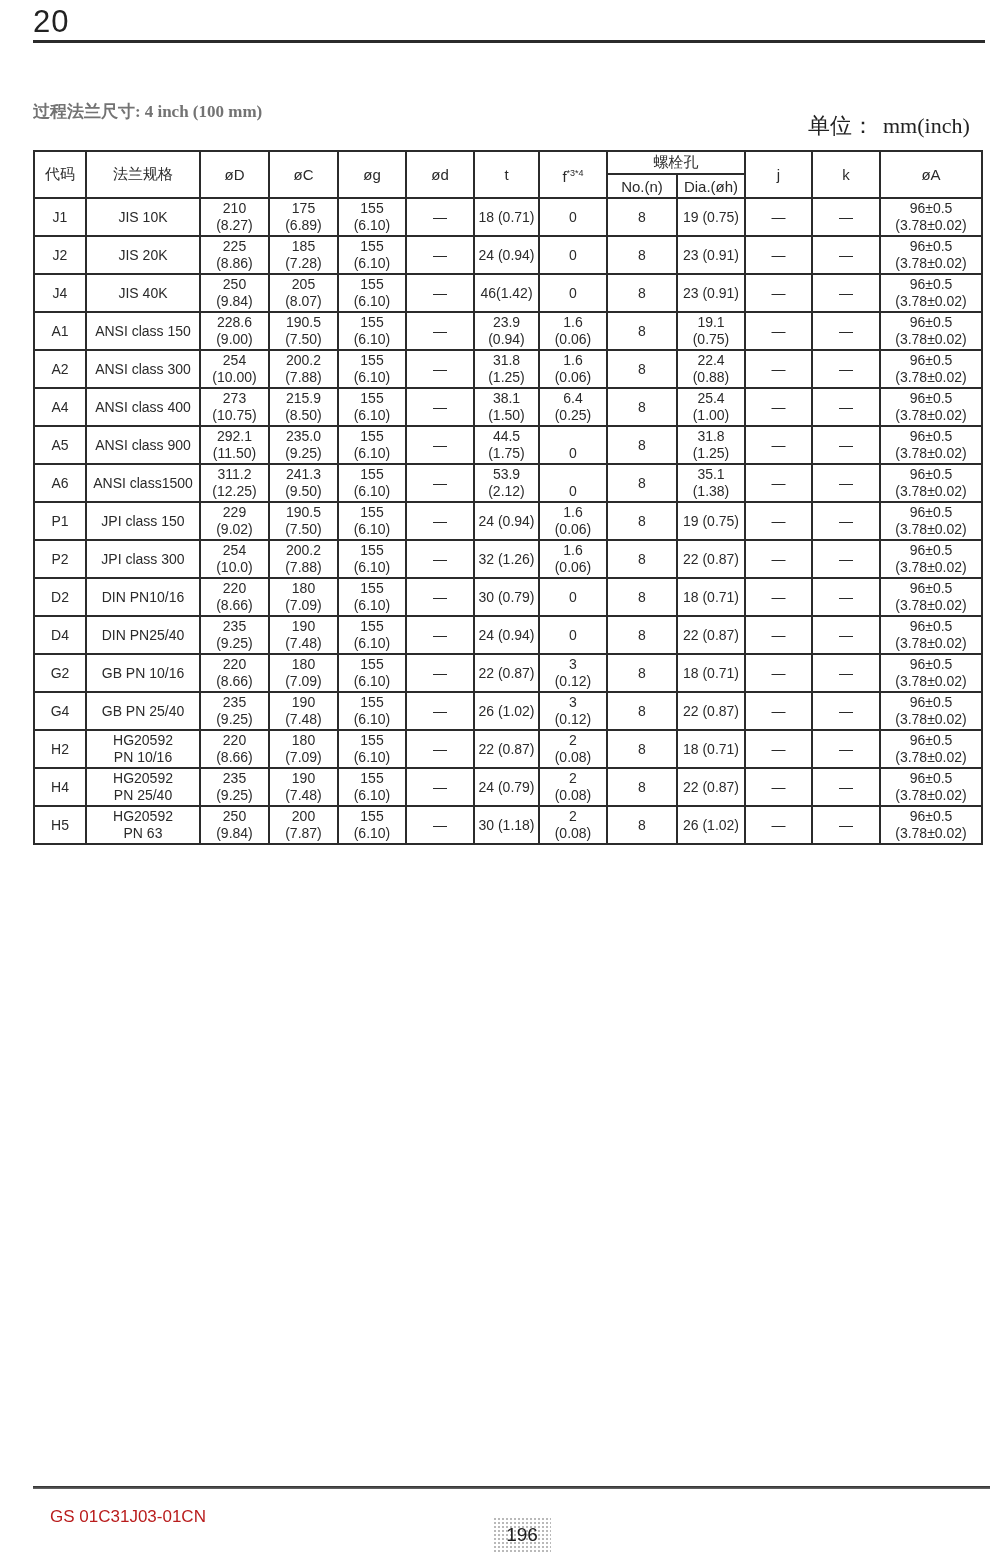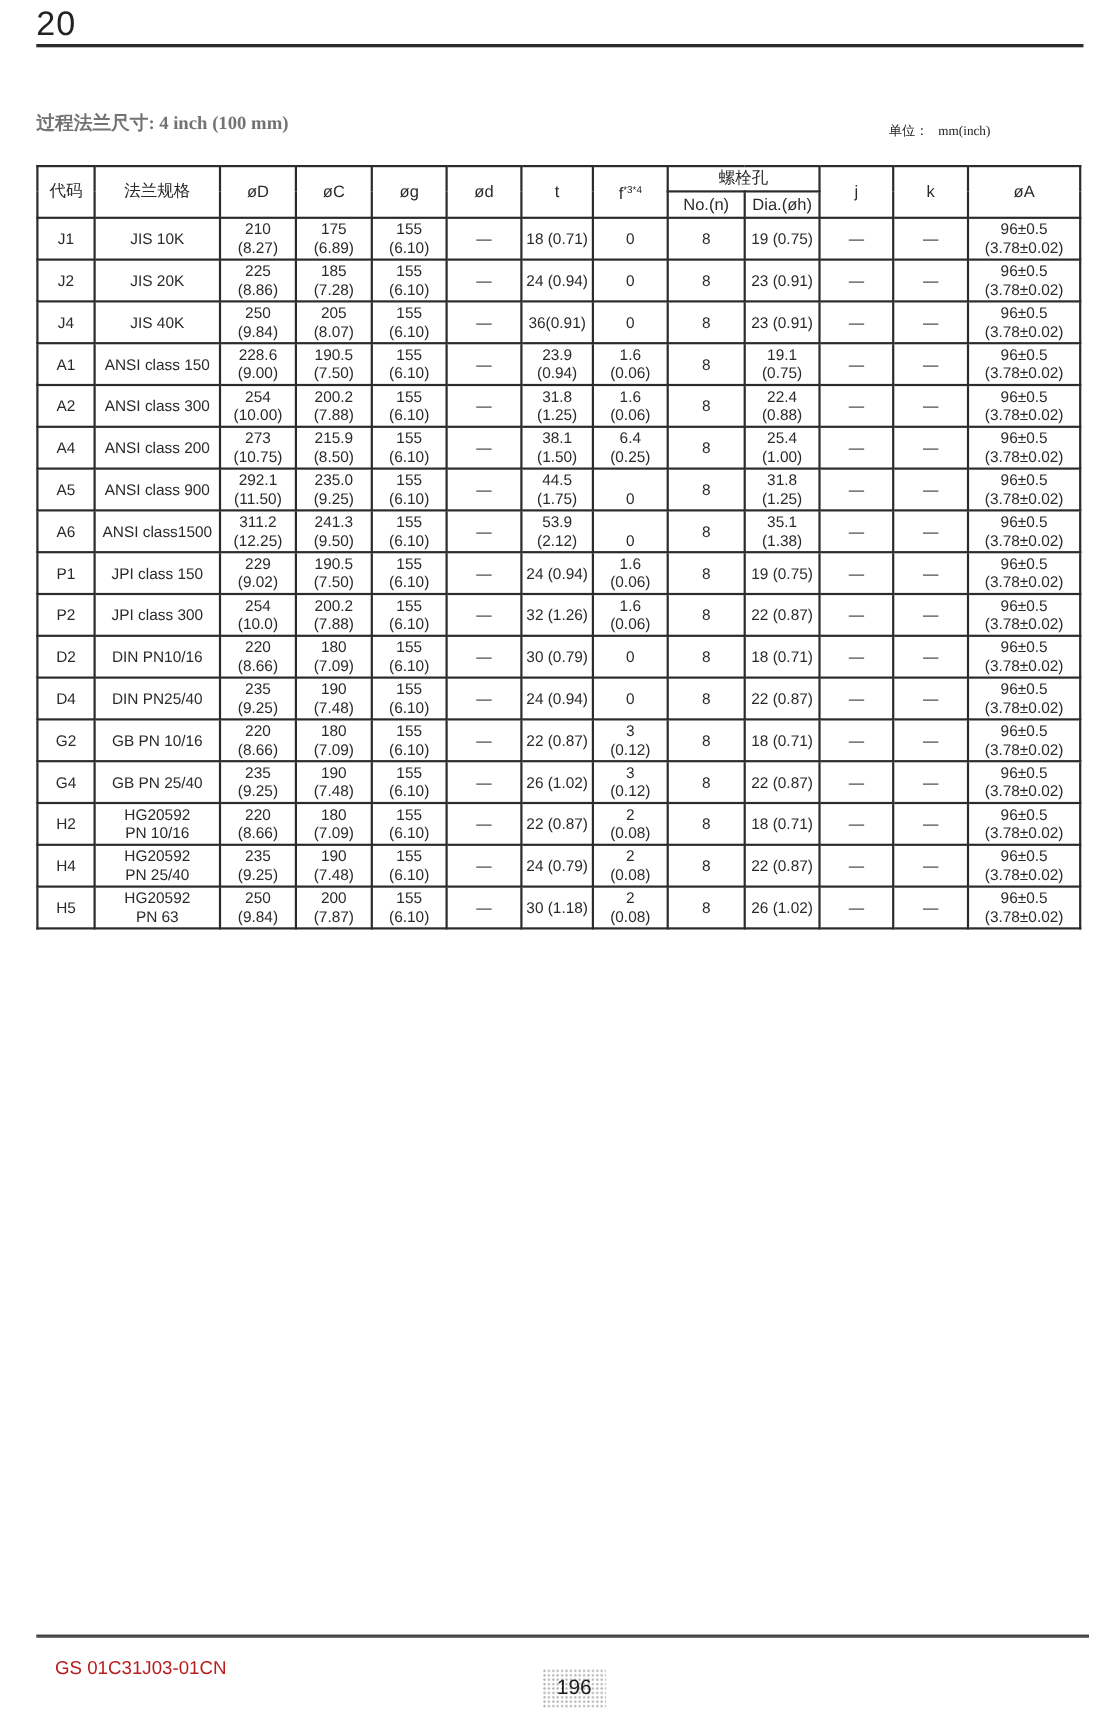--- a/index.html
+++ b/index.html
@@ -20,21 +20,21 @@
   }
   .subtitle {
     position: absolute; left: 33px; top: 100px;
     font-family: "Liberation Serif", "DejaVu Serif", serif;
     font-size: 17px; font-weight: bold; color: #737373;
   }
   .subtitle .bold-part { font-weight: bold; margin-left: 4px; }
   .unit-label {
     position: absolute; left: 808px; top: 111px;
     font-family: "Liberation Serif", "DejaVu Serif", serif;
-    font-size: 12px; color: #222;
+    font-size: 22px; color: #222;
   }
   .unit-label .unit-value { margin-left: 9px; }
 
   table.spec {
     position: absolute; left: 33px; top: 150px;
     width: 948px;
     border-collapse: collapse;
     table-layout: fixed;
   }
   table.spec th, table.spec td {
@@ -161,21 +161,21 @@
         <td class="col-k">—</td>
         <td class="col-oA">96±0.5<br>(3.78±0.02)</td>
       </tr>
       <tr>
         <td class="col-code">J4</td>
         <td class="col-spec">JIS 40K</td>
         <td class="col-oD">250<br>(9.84)</td>
         <td class="col-oC">205<br>(8.07)</td>
         <td class="col-og">155<br>(6.10)</td>
         <td class="col-od">—</td>
-        <td class="col-t">36(0.91)</td>
+        <td class="col-t">46(1.42)</td>
         <td class="col-f">0</td>
         <td class="col-n">8</td>
         <td class="col-dia">23 (0.91)</td>
         <td class="col-j">—</td>
         <td class="col-k">—</td>
         <td class="col-oA">96±0.5<br>(3.78±0.02)</td>
       </tr>
       <tr>
         <td class="col-code">A1</td>
         <td class="col-spec">ANSI class 150</td>
@@ -201,21 +201,21 @@
         <td class="col-t">31.8<br>(1.25)</td>
         <td class="col-f">1.6<br>(0.06)</td>
         <td class="col-n">8</td>
         <td class="col-dia">22.4<br>(0.88)</td>
         <td class="col-j">—</td>
         <td class="col-k">—</td>
         <td class="col-oA">96±0.5<br>(3.78±0.02)</td>
       </tr>
       <tr>
         <td class="col-code">A4</td>
-        <td class="col-spec">ANSI class 200</td>
+        <td class="col-spec">ANSI class 400</td>
         <td class="col-oD">273<br>(10.75)</td>
         <td class="col-oC">215.9<br>(8.50)</td>
         <td class="col-og">155<br>(6.10)</td>
         <td class="col-od">—</td>
         <td class="col-t">38.1<br>(1.50)</td>
         <td class="col-f">6.4<br>(0.25)</td>
         <td class="col-n">8</td>
         <td class="col-dia">25.4<br>(1.00)</td>
         <td class="col-j">—</td>
         <td class="col-k">—</td>

